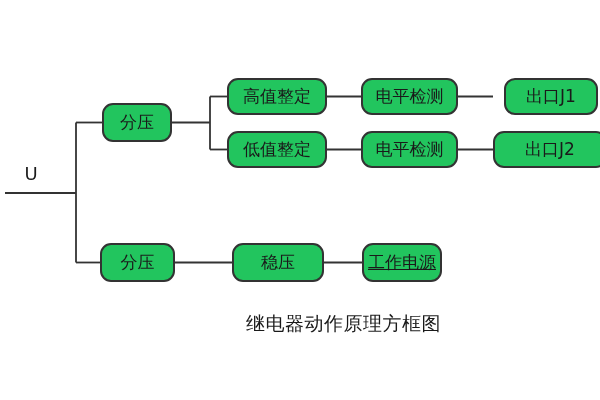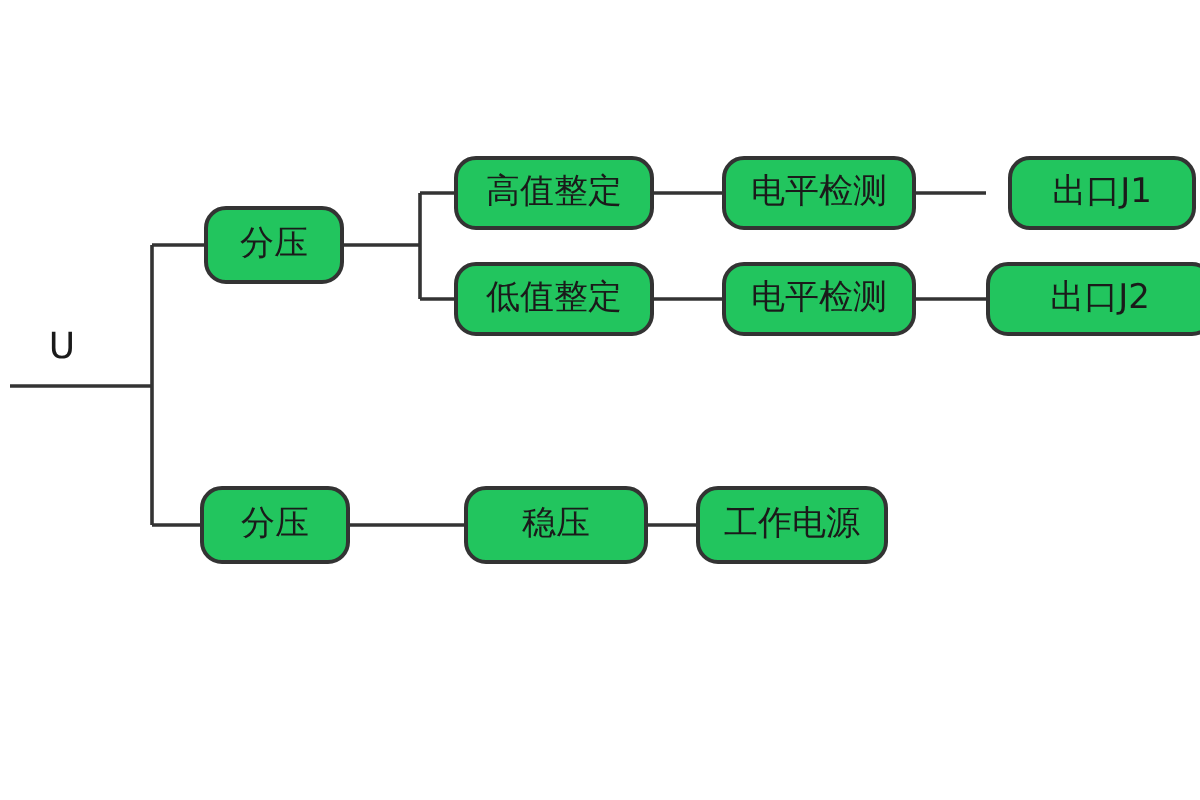--- a/index.html
+++ b/index.html
@@ -39,21 +39,21 @@
   
   #n-divider-top    { left:102px; top:103px; width:70px;  height:39px; }
   #n-high-set       { left:227px; top:78px;  width:100px; height:37px; }
   #n-level-detect-1 { left:361px; top:78px;  width:97px;  height:37px; }
   #n-outlet-j1      { left:493px; top:78px;  width:94px;  height:37px;margin-left:11px; }
   #n-low-set        { left:227px; top:131px; width:100px; height:37px; }
   #n-level-detect-2 { left:361px; top:131px; width:97px;  height:37px; }
   #n-outlet-j2      { left:493px; top:131px; width:114px;  height:37px; }
   #n-divider-bottom { left:100px; top:243px; width:75px;  height:39px; }
   #n-regulator      { left:232px; top:243px; width:92px;  height:39px; }
-  #n-work-power     { left:348px; top:243px; width:96px;  height:39px; }
+  #n-work-power     { left:362px; top:243px; width:80px;  height:39px;text-decoration:underline; }
 
   .input-label {
     position: absolute;
     left: 19px;
     top: 163px;
     width: 24px;
     text-align: center;
     font-size: 18px;
     color: #1a1a1a;
   }
@@ -106,14 +106,15 @@
   <div class="node" id="n-level-detect-2">电平检测</div>
 
   <div class="node" id="n-outlet-j2">出口J2</div>
 
   <div class="node" id="n-divider-bottom">分压</div>
 
   <div class="node" id="n-regulator">稳压</div>
 
   <div class="node" id="n-work-power">工作电源</div>
 
+  <div class="caption">继电器动作原理方框图</div>
 
 </div>
 
 </body></html>

